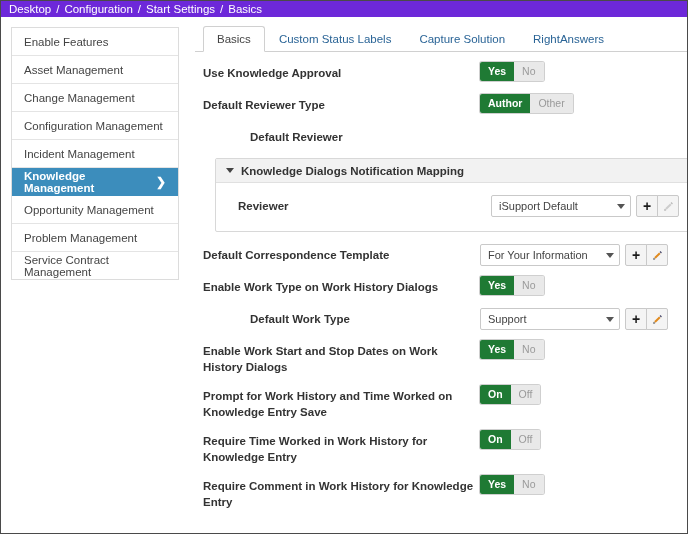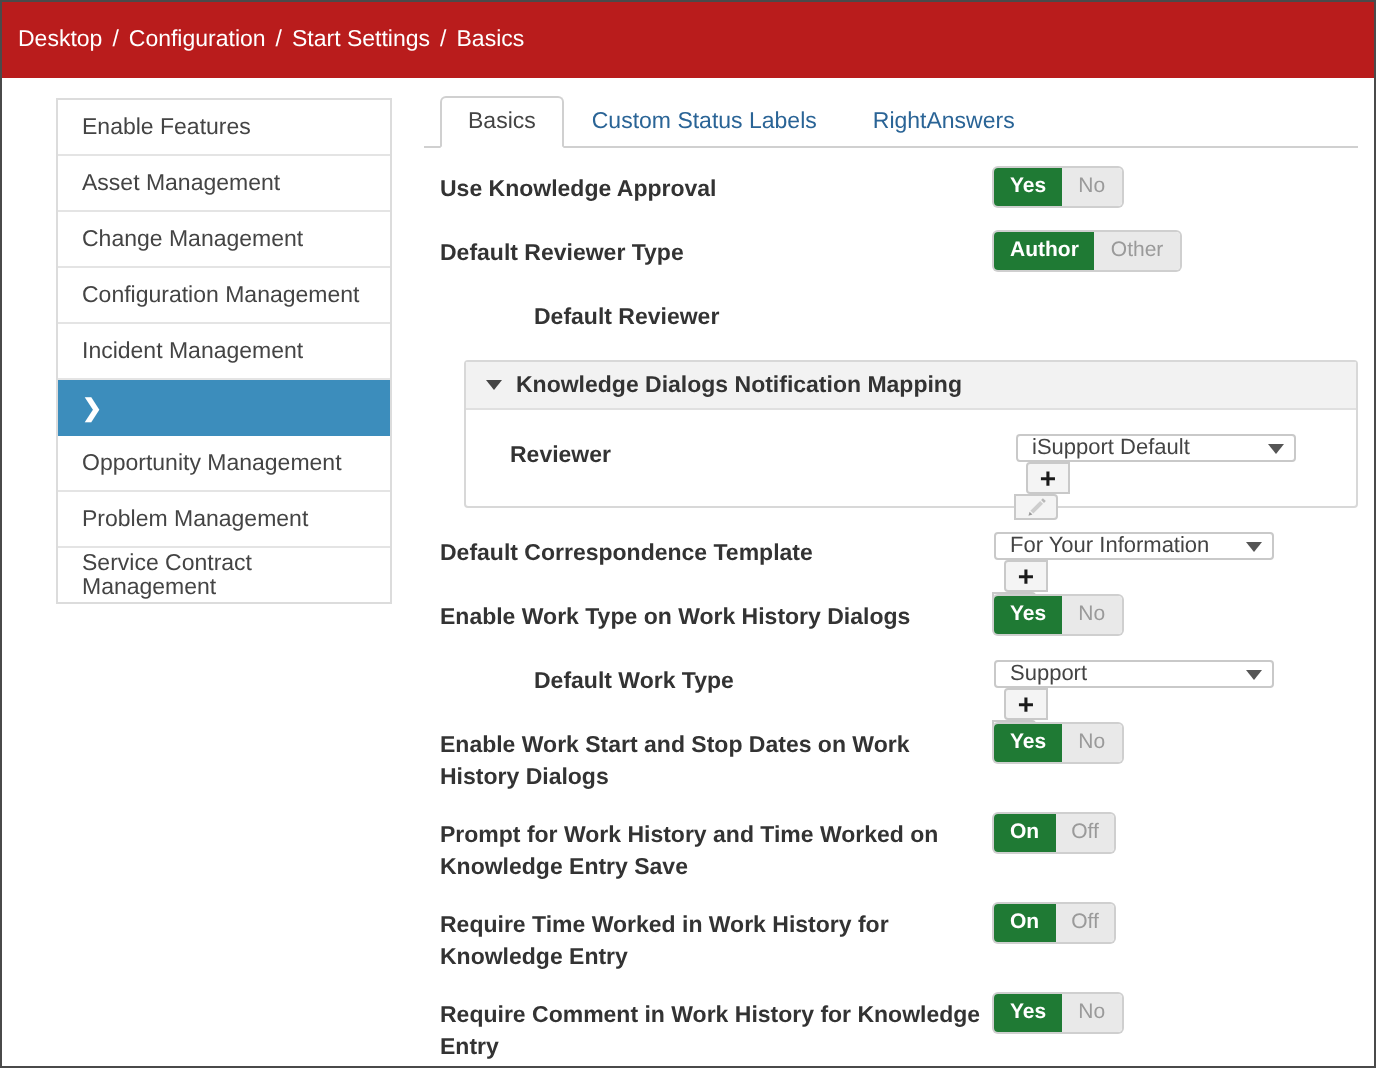--- a/index.html
+++ b/index.html
@@ -17,22 +17,22 @@
     width: 688px;
     height: 534px;
     box-sizing: border-box;
     border: 1px solid #4a4a4a;
     background: #ffffff;
     overflow: hidden;
   }
 
   
   .breadcrumb-bar {
-    height: 38px;
-    background: #b91c1c;
+    height: 16px;
+    background: #6d28d9;
     display: flex;
     align-items: center;
     padding: 0 8px;
     box-sizing: border-box;
   }
   .breadcrumb-bar .crumb {
     color: #ffffff;
     font-size: 11.5px;
     font-weight: normal;
     white-space: nowrap;
@@ -40,21 +40,21 @@
   .breadcrumb-bar .crumb-sep {
     color: #ffffff;
     font-size: 11.5px;
     margin: 0 5px;
   }
 
   
   .page-body {
     display: flex;
     align-items: flex-start;
-    padding: 10px 8px 0 27px;
+    padding: 10px 8px 0 10px;
     box-sizing: border-box;
     height: 513px;
   }
 
   
   .sidebar {
     width: 168px;
     flex: 0 0 168px;
     border: 1px solid #dcdcdc;
     border-bottom: none;
@@ -172,21 +172,20 @@
   .toggle .seg.off {
     background: #e9e9e9;
     color: #9a9a9a;
   }
 
   
   .select-group {
     display: flex;
     align-items: stretch;
     height: 22px;
-    flex-direction: column;
   }
   .sel {
     width: 140px;
     height: 22px;
     box-sizing: border-box;
     border: 1px solid #c9c9c9;
     border-radius: 2px;
     background: #ffffff;
     display: flex;
     align-items: center;
@@ -285,38 +284,40 @@
       <div class="sidebar-item">
         <span>Change Management</span>
       </div>
       <div class="sidebar-item">
         <span>Configuration Management</span>
       </div>
       <div class="sidebar-item">
         <span>Incident Management</span>
       </div>
       <div class="sidebar-item selected">
+        <span>Knowledge Management</span>
         <span class="chev">❯</span>
       </div>
       <div class="sidebar-item">
         <span>Opportunity Management</span>
       </div>
       <div class="sidebar-item">
         <span>Problem Management</span>
       </div>
       <div class="sidebar-item">
         <span>Service Contract Management</span>
       </div>
     </div>
 
     <div class="main">
 
       <div class="tabs">
         <div class="tab active">Basics</div>
         <div class="tab">Custom Status Labels</div>
+        <div class="tab">Capture Solution</div>
         <div class="tab">RightAnswers</div>
 
       </div>
 
       <div class="form-area">
 
         <div class="form-row">
           <div class="label">Use Knowledge Approval</div>
           <div class="control">
             <div class="toggle">

